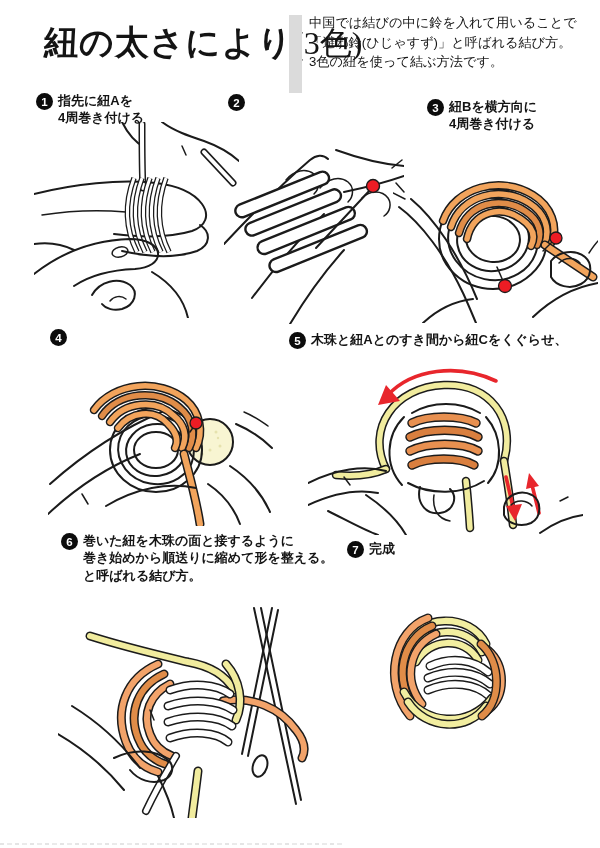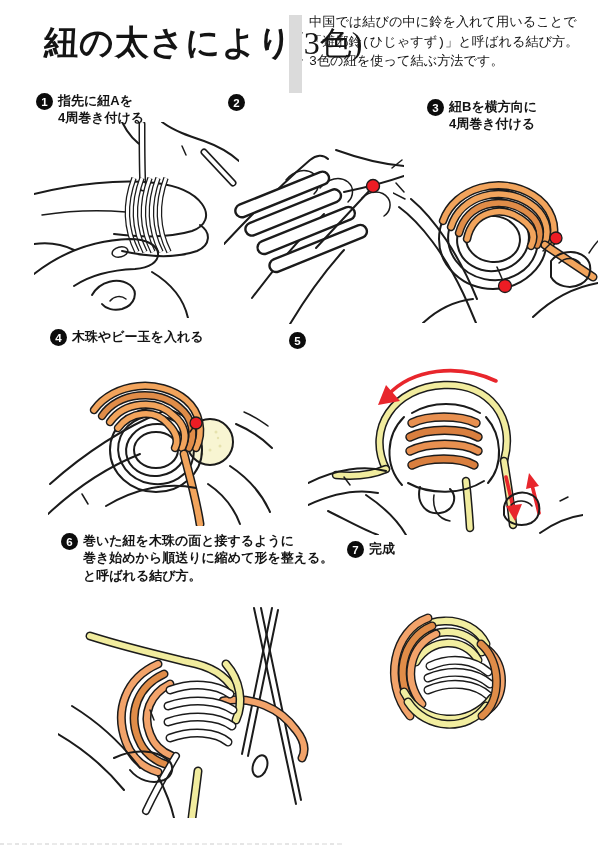--- a/index.html
+++ b/index.html
@@ -5,21 +5,21 @@
   html,body{margin:0;padding:0;background:#fff;}
   #page{position:relative;width:600px;height:848px;background:#fff;overflow:hidden;
         font-family:"Liberation Sans","DejaVu Sans",sans-serif;color:#111;}
   
   .title{position:absolute;left:44px;top:20px;font-family:"Liberation Serif","DejaVu Serif",serif;
          font-weight:bold;font-size:34px;letter-spacing:1px;white-space:nowrap;color:#141414;}
   .title .sub{font-weight:500;font-size:32px;letter-spacing:0;}
   
   .intro-bar{position:absolute;left:289px;top:15px;width:13px;height:78px;background:#DBDBDB;}
   .intro{position:absolute;left:309px;top:13px;width:286px;font-size:13.2px;line-height:19.6px;
-         font-weight:500;color:#161616;font-family:Liberation Mono, monospace;}
+         font-weight:500;color:#161616;}
   
   .step{position:absolute;display:flex;gap:5px;align-items:flex-start;}
   .badge{flex:0 0 auto;width:17px;height:17px;border-radius:50%;background:#0c0c0c;color:#fff;
          display:flex;align-items:center;justify-content:center;font-size:11.5px;font-weight:bold;margin-top:1px;}
   .slines{font-size:13px;line-height:17.4px;font-weight:700;color:#141414;white-space:nowrap;}
   
   .fig{position:absolute;}
   .ln{fill:none;stroke:#1b1b1b;stroke-width:2;stroke-linecap:round;stroke-linejoin:round;}
   .ln-thin{stroke-width:1.5;}
   .footer-artifact{position:absolute;left:0;top:843px;width:345px;height:2px;opacity:.55;
@@ -57,27 +57,27 @@
     <div class="badge">3</div>
     <div class="slines">
       <div>紐Bを横方向に</div>
       <div>4周巻き付ける</div>
     </div>
   </div>
 
   <div class="step" style="left:50px;top:328px;">
     <div class="badge">4</div>
     <div class="slines">
-      <div>木珠やビー玉を入れる</div>
     </div>
   </div>
 
   <div class="step" style="left:289px;top:331px;">
     <div class="badge">5</div>
     <div class="slines">
+      <div>木珠と紐Aとのすき間から紐Cをくぐらせ、</div>
     </div>
   </div>
 
   <div class="step" style="left:61px;top:532px;">
     <div class="badge">6</div>
     <div class="slines">
       <div>巻いた紐を木珠の面と接するように</div>
       <div>巻き始めから順送りに縮めて形を整える。</div>
       <div>と呼ばれる結び方。</div>
     </div>

